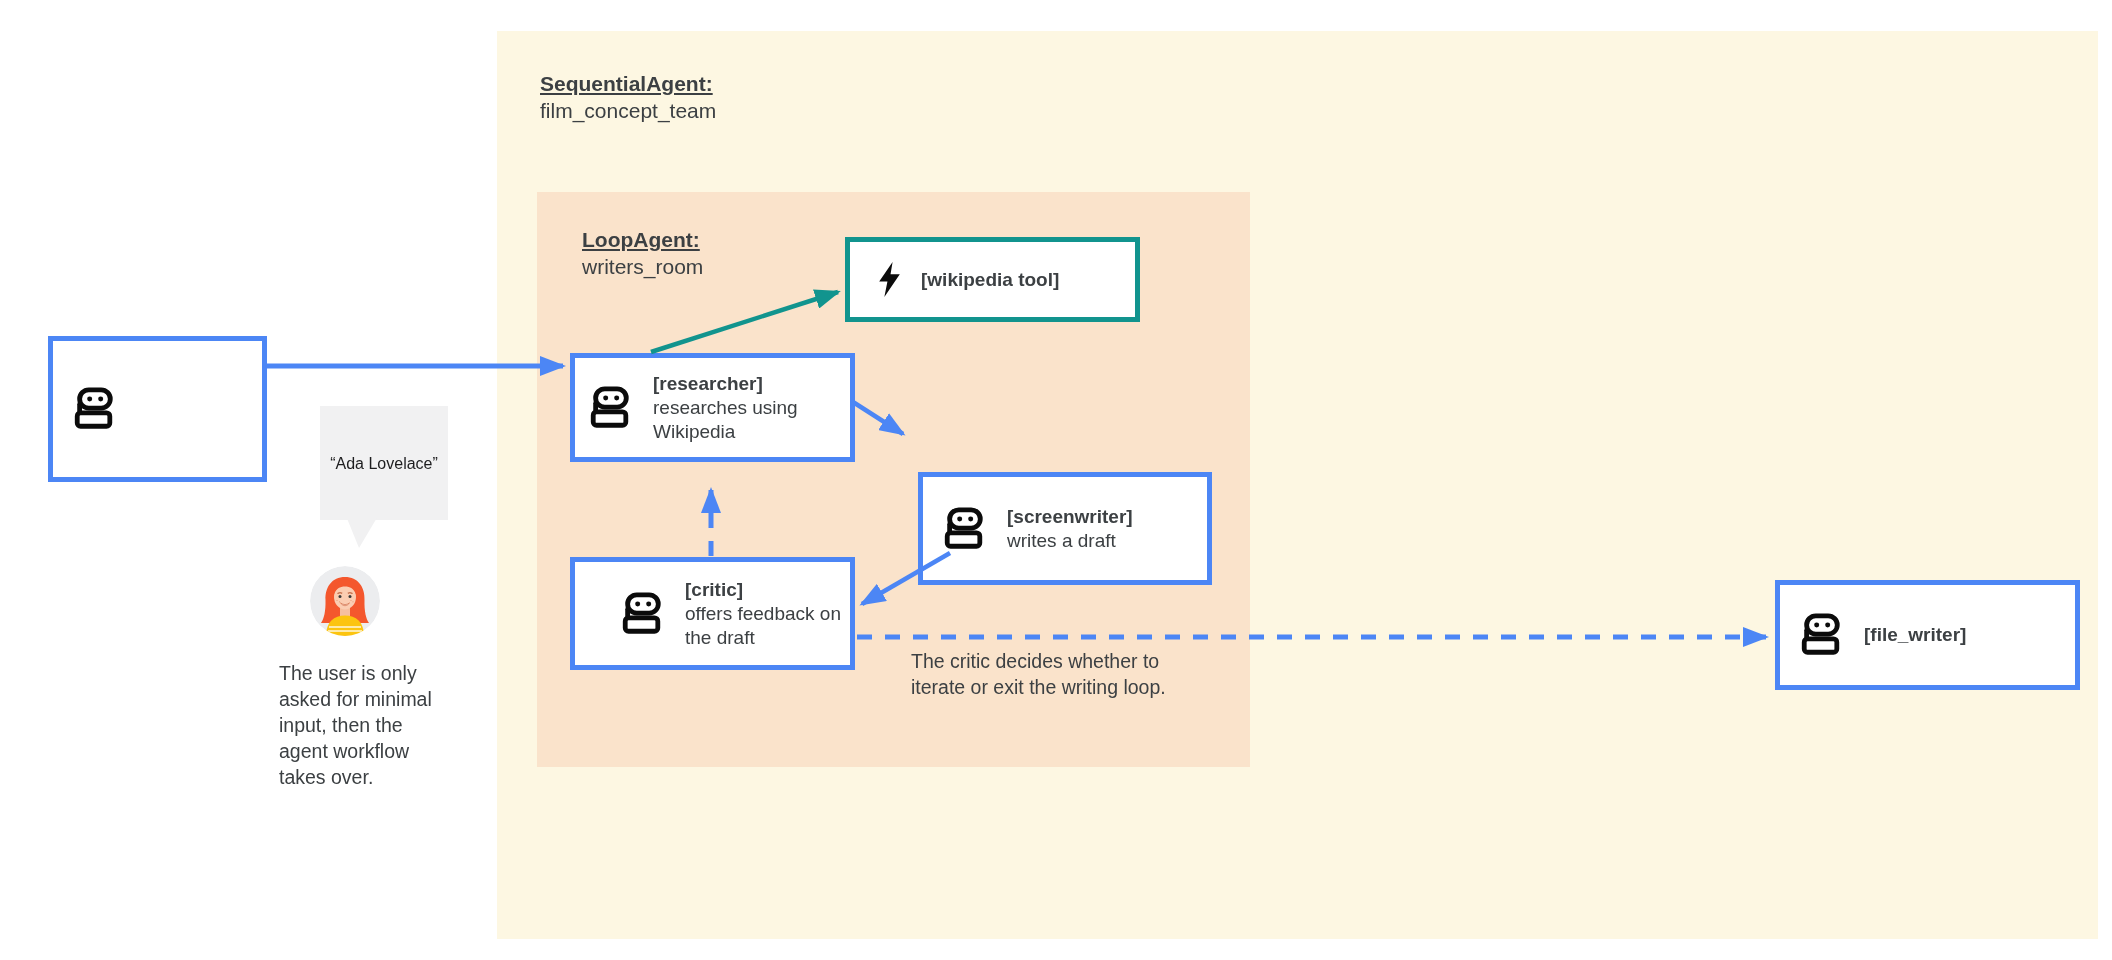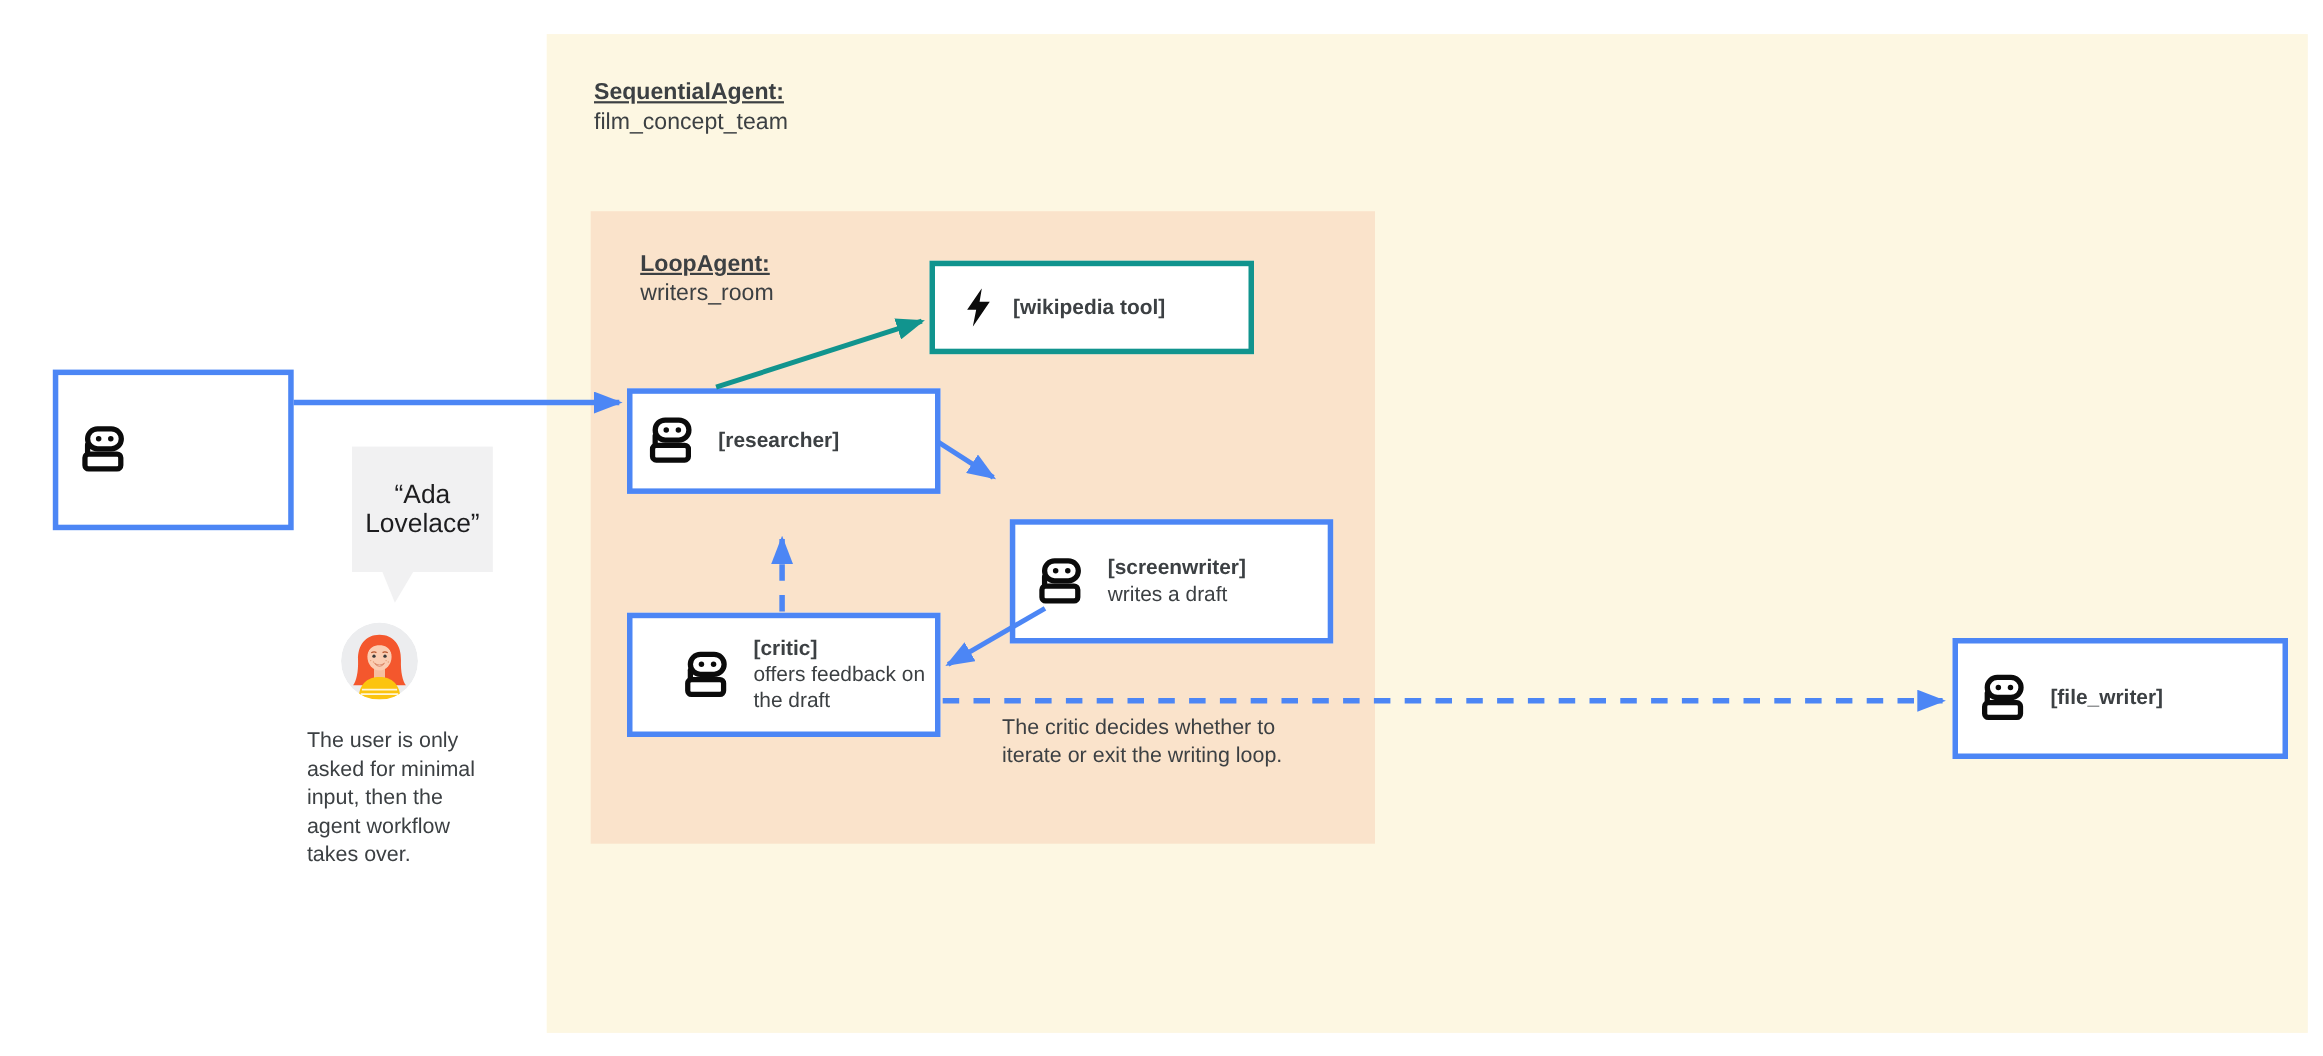--- a/index.html
+++ b/index.html
@@ -18,37 +18,37 @@
   .node{position:absolute;box-sizing:border-box;background:var(--c-node-bg,#FFFFFF);
         border:5px solid var(--c-blue,#4C86F5);display:flex;align-items:center;
         padding-left:18px;}
   .node .icon-wrap{flex:0 0 auto;display:flex;align-items:center;justify-content:center;}
   .node .txt{margin-left:20px;font-size:19px;line-height:24px;}
   .node .lbl{font-weight:bold;display:block;}
   .node .dsc{display:block;}
 
   .node-greeter{left:48px;top:336px;width:219px;height:146px;}
   .node-greeter .txt{width:116px;margin-left:16px;}
-  .node-researcher{left:570px;top:353px;width:285px;height:96px;padding-left:12px;}
+  .node-researcher{left:570px;top:353px;width:285px;height:109px;padding-left:12px;}
   .node-researcher .txt{width:172px;}
   .node-wiki{left:845px;top:237px;width:295px;height:85px;border-color:var(--c-teal,#11948E);}
   .node-wiki .txt{font-weight:bold;width:auto;}
   .node-screenwriter{left:918px;top:440px;width:294px;height:113px;margin-top:32px;}
   .node-screenwriter .txt{width:180px;}
   .node-critic{left:570px;top:557px;width:285px;height:113px;justify-content:flex-end;}
   .node-critic .txt{width:165px;}
   .node-filewriter{left:1775px;top:580px;width:305px;height:110px;}
   .node-filewriter .txt{width:192px;}
 
   .robot-svg{width:46px;height:46px;}
   .bolt-svg{width:27px;height:35px;margin-left:8px;}
 
   .bubble{position:absolute;left:320px;top:406px;width:128px;height:114px;background:var(--c-bubble-bg,#F1F1F2);
           display:flex;align-items:center;justify-content:center;text-align:center;
-          font-size:24px;line-height:27px;color:#1d1d1f;}
+          font-size:16px;line-height:27px;color:#1d1d1f;}
   .avatar{position:absolute;left:310px;top:566px;width:70px;height:70px;}
 
   .note{position:absolute;font-size:19.5px;line-height:26px;color:var(--c-text,#3C4043);}
   .user-note{left:267px;top:660px;width:176px;margin-left:12px;}
   .critic-note{left:911px;top:648px;width:296px;}
 
   .overlay{position:absolute;left:0;top:0;width:2112px;height:960px;pointer-events:none;}
   .edge-blue{stroke:var(--c-blue,#4C86F5);fill:none;}
   .edge-teal{stroke:var(--c-teal,#11948E);fill:none;}
   .dashed{stroke-dasharray:15 13;}
@@ -98,20 +98,21 @@
   </div>
 
   <div class="node node-researcher">
     <span class="icon-wrap">
         <svg class="robot-svg">
           <use href="#robot"></use>
         </svg>
       </span>
     <span class="txt">
       <span class="lbl">[researcher]</span>
+      <span class="dsc">researches using Wikipedia</span>
     </span>
   </div>
 
   <div class="node node-wiki">
     <span class="icon-wrap">
         <svg class="bolt-svg">
           <use href="#bolt"></use>
         </svg>
       </span>
     <span class="txt" style="margin-left:18px;">

